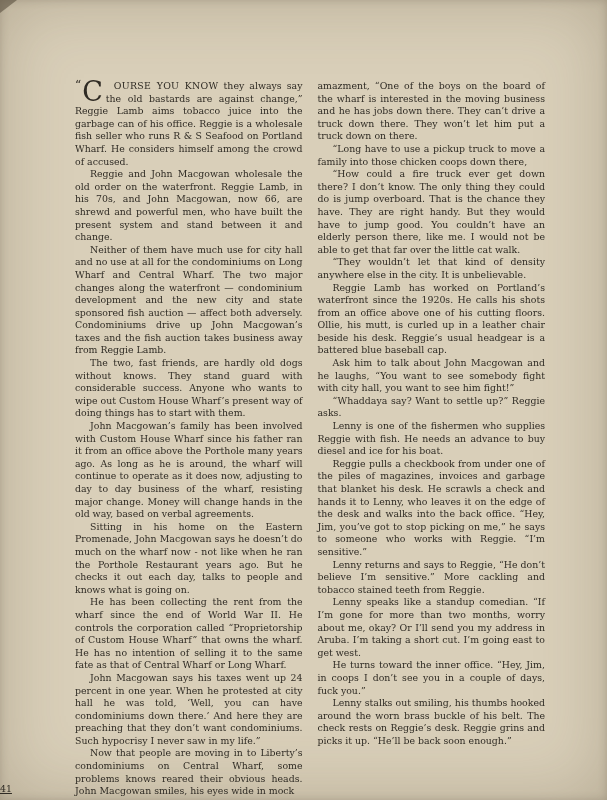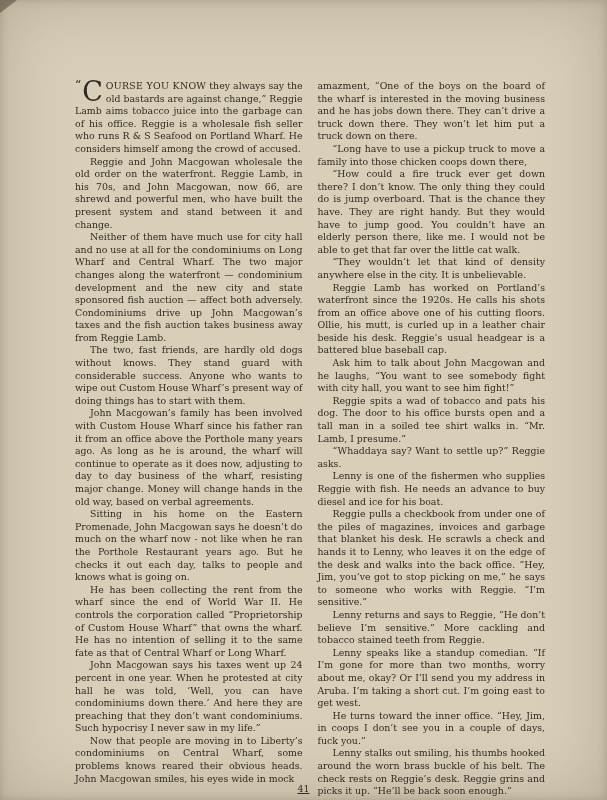--- a/index.html
+++ b/index.html
@@ -30,24 +30,24 @@
   }
   .para{margin:0;text-indent:15px;}
   .first-para{text-indent:0;}
   [data-name="right-column"] [data-bind-list] .para:first-child{text-indent:0;}
   .open-quote{
     float:left;font-size:12px;line-height:10px;margin:0 1px 0 0;
   }
   .drop-cap{
     float:left;font-size:27px;line-height:22px;padding:1px 3px 0 0;
   }
-  .lead-caps{letter-spacing:.3px;}
+  .lead-caps{letter-spacing:.3px;margin-left:8px;}
   .page-number{
     position:absolute;left:0;right:0;bottom:6px;
-    text-align:center;font-size:9.4px;color:#2f2b24;text-decoration:underline;
+    font-size:9.4px;color:#2f2b24;text-decoration:underline;
   }
 </style>
 </head>
 <body>
 
 <div class="page" data-name="book-page">
   <div class="corner" data-name="page-corner-shadow"></div>
 
   <div class="columns" data-name="text-columns">
 
@@ -66,21 +66,20 @@
     </div>
 
     <div class="column" data-name="right-column">
       <div data-name="right-column-paragraphs" data-bind-list="page.right_column.paragraphs">
           <p class="para" data-name="paragraph">amazment, “One of the boys on the board of the wharf is interested in the moving business and he has jobs down there. They can’t drive a truck down there. They won’t let him put a truck down on there.</p>
           <p class="para" data-name="paragraph">“Long have to use a pickup truck to move a family into those chicken coops down there,</p>
           <p class="para" data-name="paragraph">“How could a fire truck ever get down there? I don’t know. The only thing they could do is jump overboard. That is the chance they have. They are right handy. But they would have to jump good. You couldn’t have an elderly person there, like me. I would not be able to get that far over the little cat walk.</p>
           <p class="para" data-name="paragraph">“They wouldn’t let that kind of density anywhere else in the city. It is unbelievable.</p>
           <p class="para" data-name="paragraph">Reggie Lamb has worked on Portland’s waterfront since the 1920s. He calls his shots from an office above one of his cutting floors. Ollie, his mutt, is curled up in a leather chair beside his desk. Reggie’s usual headgear is a battered blue baseball cap.</p>
           <p class="para" data-name="paragraph">Ask him to talk about John Macgowan and he laughs, “You want to see somebody fight with city hall, you want to see him fight!”</p>
-          <p class="para" data-name="paragraph">Reggie spits a wad of tobacco and pats his dog. The door to his office bursts open and a tall man in a soiled tee shirt walks in. “Mr. Lamb, I presume.”</p>
           <p class="para" data-name="paragraph">“Whaddaya say? Want to settle up?” Reggie asks.</p>
           <p class="para" data-name="paragraph">Lenny is one of the fishermen who supplies Reggie with fish. He needs an advance to buy diesel and ice for his boat.</p>
           <p class="para" data-name="paragraph">Reggie pulls a checkbook from under one of the piles of magazines, invoices and garbage that blanket his desk. He scrawls a check and hands it to Lenny, who leaves it on the edge of the desk and walks into the back office. “Hey, Jim, you’ve got to stop picking on me,” he says to someone who works with Reggie. “I’m sensitive.”</p>
           <p class="para" data-name="paragraph">Lenny returns and says to Reggie, “He don’t believe I’m sensitive.” More cackling and tobacco stained teeth from Reggie.</p>
           <p class="para" data-name="paragraph">Lenny speaks like a standup comedian. “If I’m gone for more than two months, worry about me, okay? Or I’ll send you my address in Aruba. I’m taking a short cut. I’m going east to get west.</p>
           <p class="para" data-name="paragraph">He turns toward the inner office. “Hey, Jim, in coops I don’t see you in a couple of days, fuck you.”</p>
           <p class="para" data-name="paragraph">Lenny stalks out smiling, his thumbs hooked around the worn brass buckle of his belt. The check rests on Reggie’s desk. Reggie grins and picks it up. “He’ll be back soon enough.”</p>
         </div>
     </div>
 

